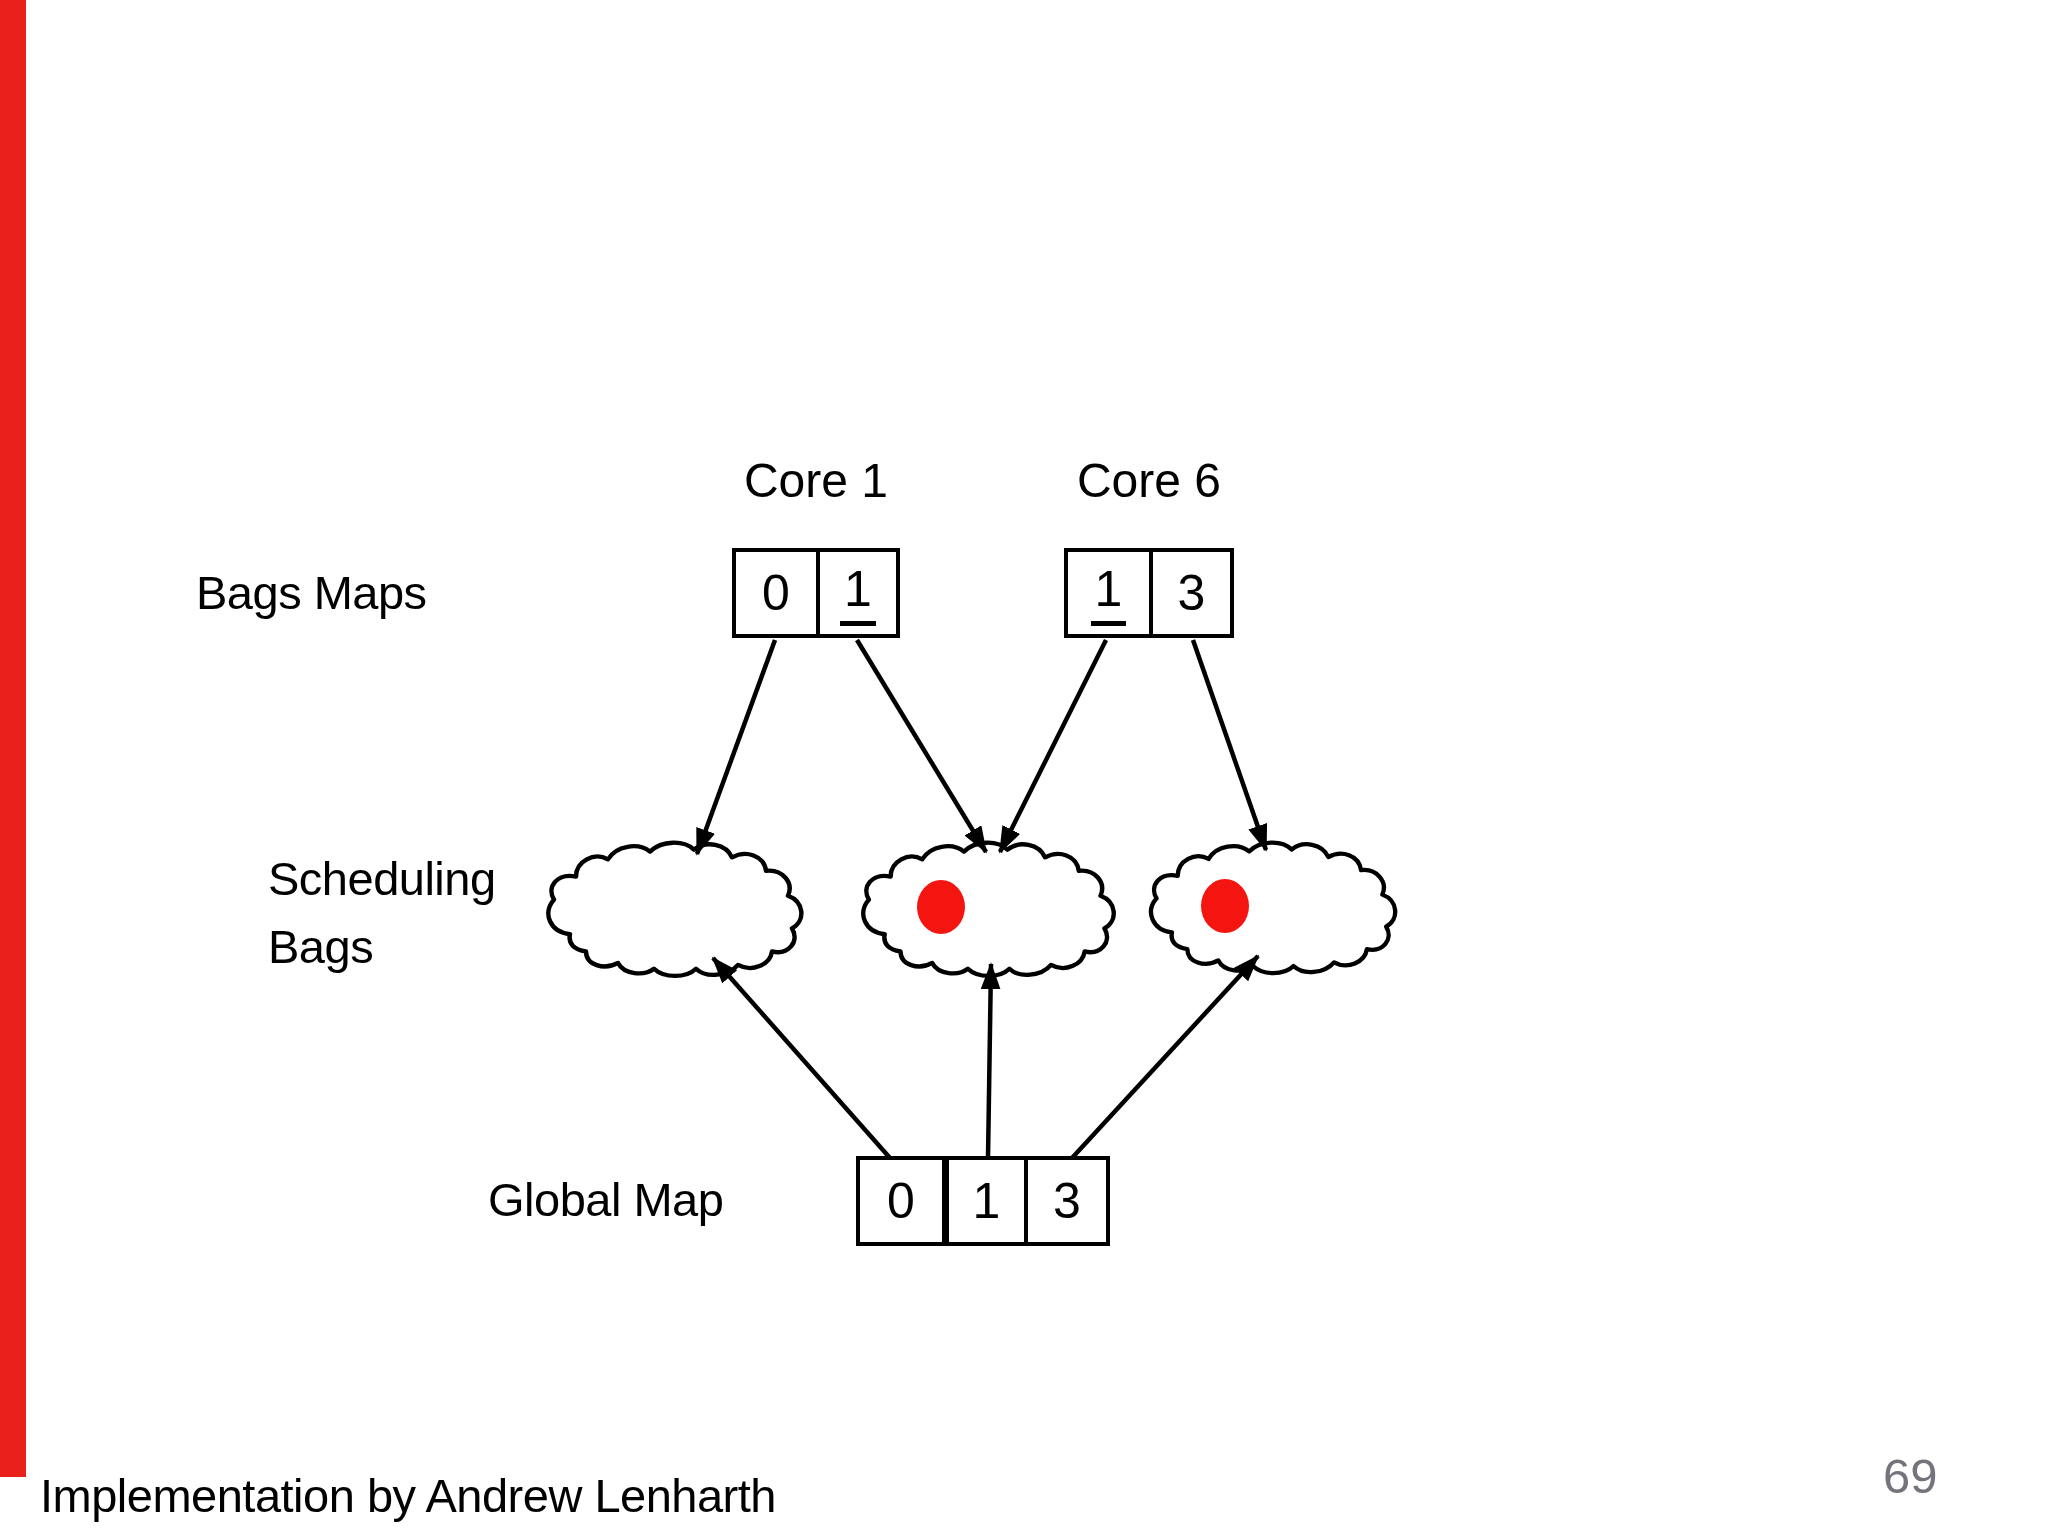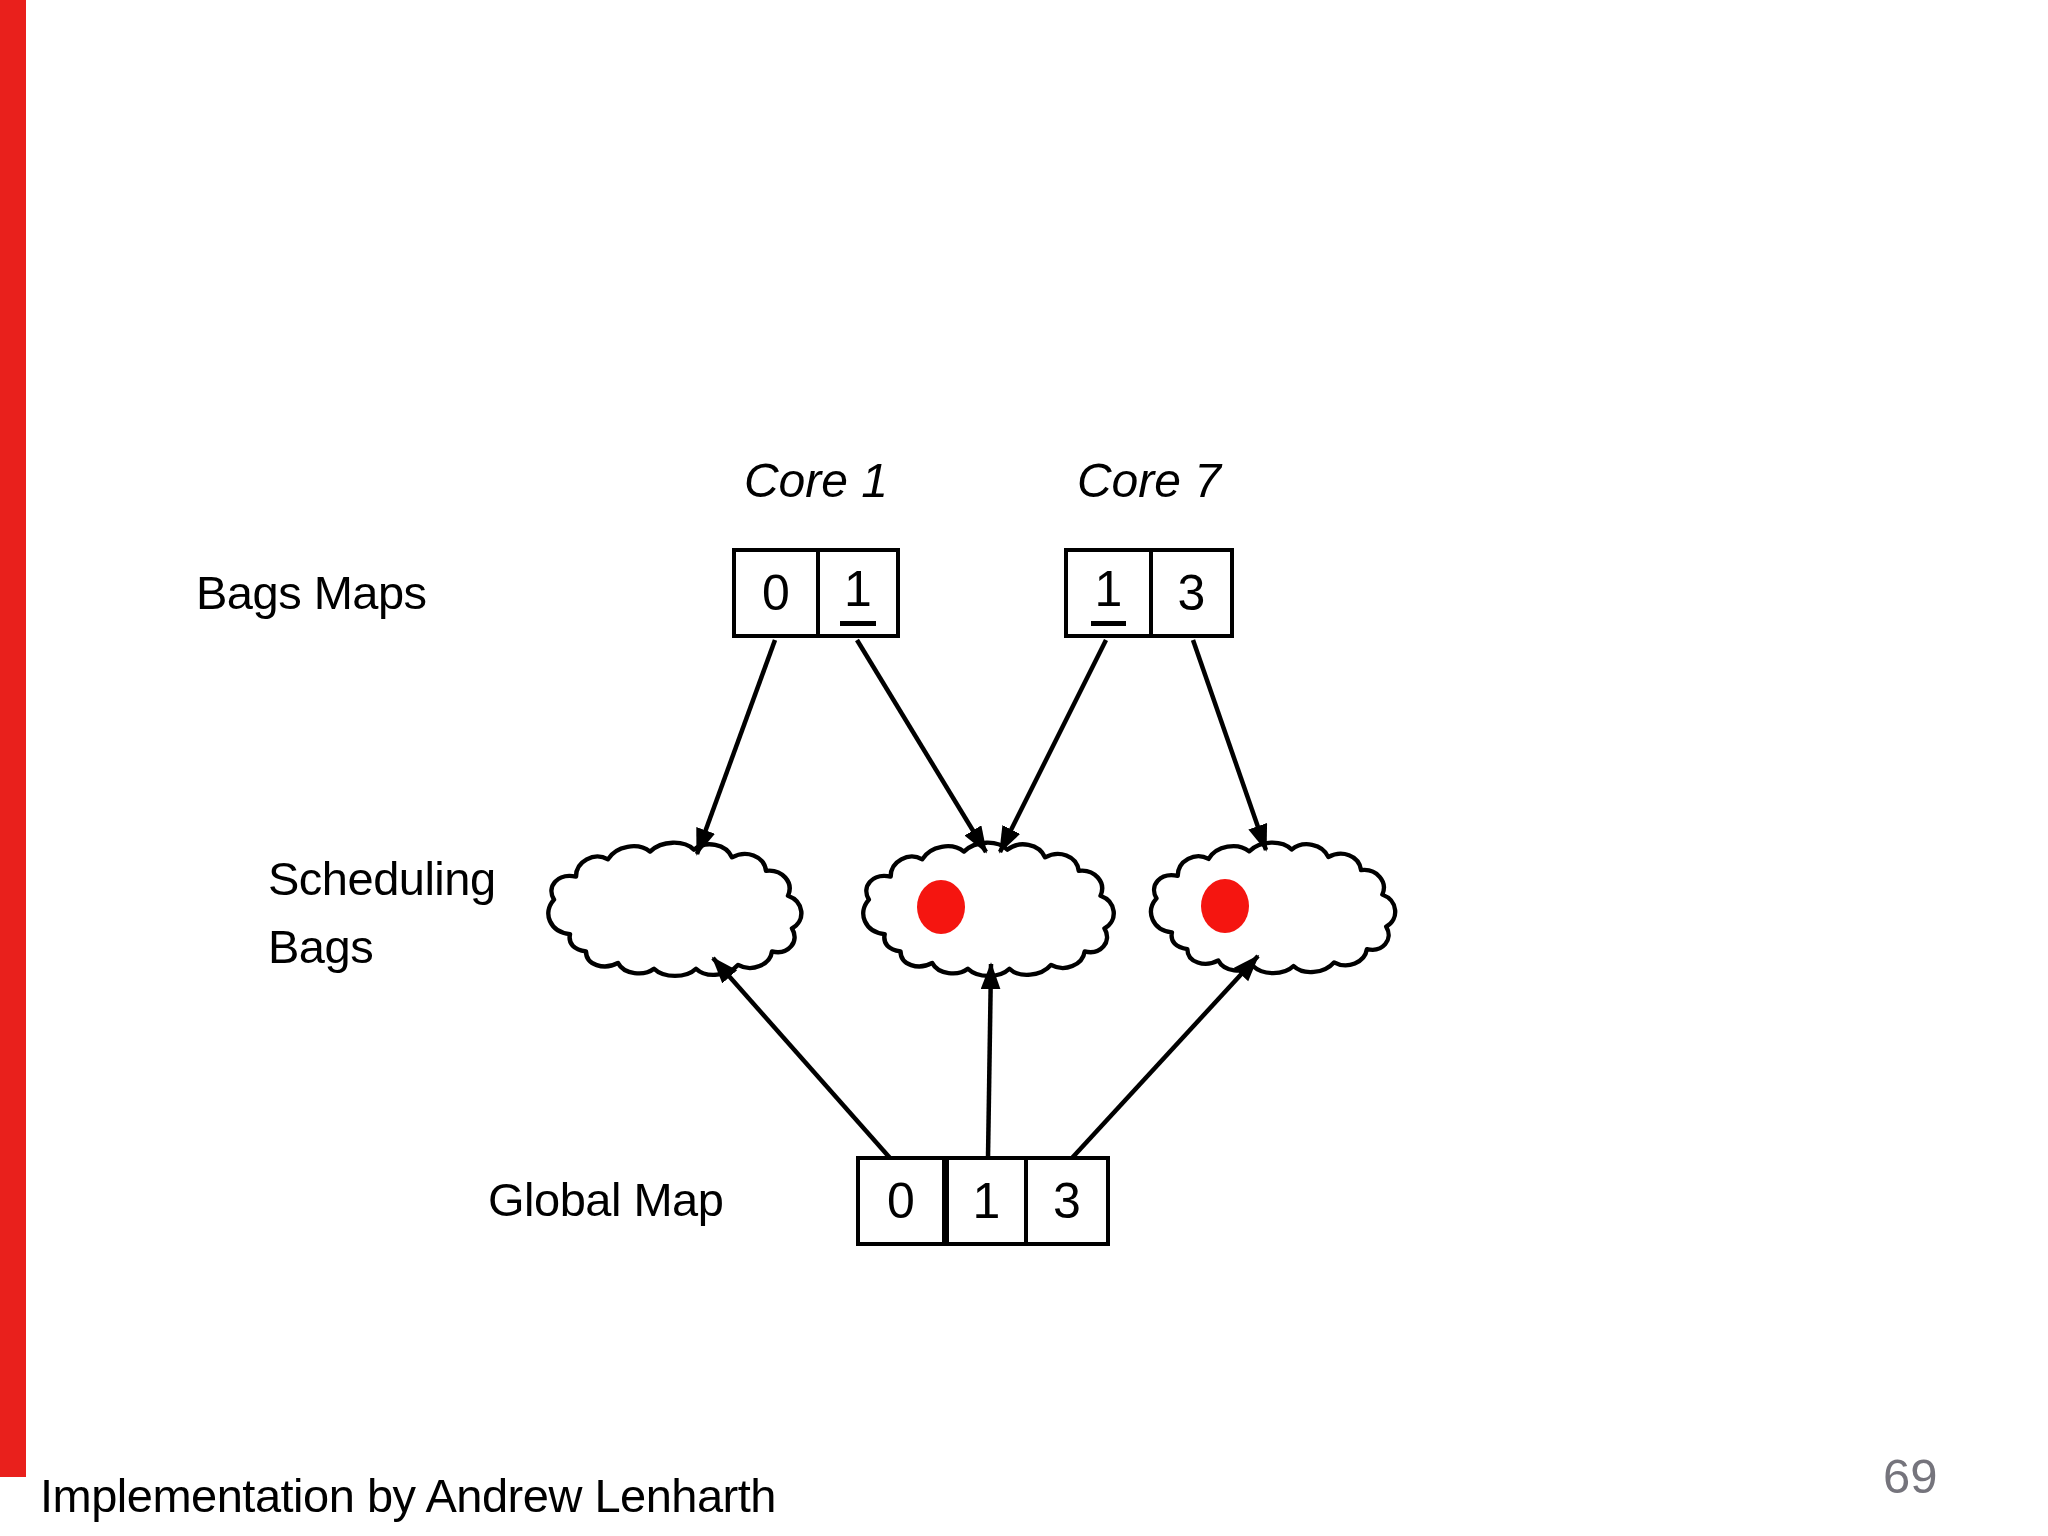--- a/index.html
+++ b/index.html
@@ -8,21 +8,21 @@
   .slide{position:absolute;inset:0;background:#fff;}
 
   .accent-bar{position:absolute;left:0;top:0;width:26px;height:1477px;background:#e9201c;}
 
   .title{position:absolute;left:0;right:0;top:146px;margin:0;text-align:center;
          font-size:100px;font-weight:bold;letter-spacing:-2px;white-space:nowrap;}
 
   .canvas{position:absolute;left:0;top:0;width:2048px;height:1536px;}
 
   .lbl{position:absolute;font-size:47px;letter-spacing:-0.5px;white-space:nowrap;}
-  .core-lbl{position:absolute;font-size:48px;text-align:center;white-space:nowrap;font-style:italic;}
+  .core-lbl{position:absolute;font-size:48px;text-align:center;white-space:nowrap;}
   .sched{position:absolute;left:268px;top:845px;width:300px;
          font-size:47px;line-height:68px;letter-spacing:-0.5px;}
 
   .map{position:absolute;display:flex;border:4px solid #000;background:#fff;box-sizing:border-box;}
   .cell{display:flex;align-items:center;justify-content:center;
         font-size:50px;box-sizing:border-box;}
   .map .cell + .cell{border-left:4px solid #000;}
   .gmap .cell + .cell{border-left:4px solid #000;}
   .gmap .cell.thick{border-left:7px solid #000;}
   .u{border-bottom:5px solid #000;padding:0 4px 3px 4px;}
@@ -81,21 +81,21 @@
     <line x1="857" y1="640" x2="986" y2="852" stroke="#000" stroke-width="4.5" marker-end="url(#ah)"></line>
     <line x1="1106" y1="640" x2="1000" y2="852" stroke="#000" stroke-width="4.5" marker-end="url(#ah)"></line>
     <line x1="1193" y1="640" x2="1266" y2="850" stroke="#000" stroke-width="4.5" marker-end="url(#ah)"></line>
 
     <line x1="890" y1="1158" x2="713" y2="958" stroke="#000" stroke-width="4.5" marker-end="url(#ah)"></line>
     <line x1="988" y1="1158" x2="991" y2="964" stroke="#000" stroke-width="4.5" marker-end="url(#ah)"></line>
     <line x1="1072" y1="1158" x2="1258" y2="956" stroke="#000" stroke-width="4.5" marker-end="url(#ah)"></line>
   </svg>
 
   <div class="core-lbl core-1">Core 1</div>
-  <div class="core-lbl core-2">Core 7</div>
+  <div class="core-lbl core-2">Core 6</div>
 
   <div class="lbl lbl-local">Bags Maps</div>
   <div class="sched">
     <div>Scheduling</div>
     <div>Bags</div>
   </div>
   <div class="lbl lbl-global">Global Map</div>
 
   <div class="map map-local-1">
     <div class="cell">

